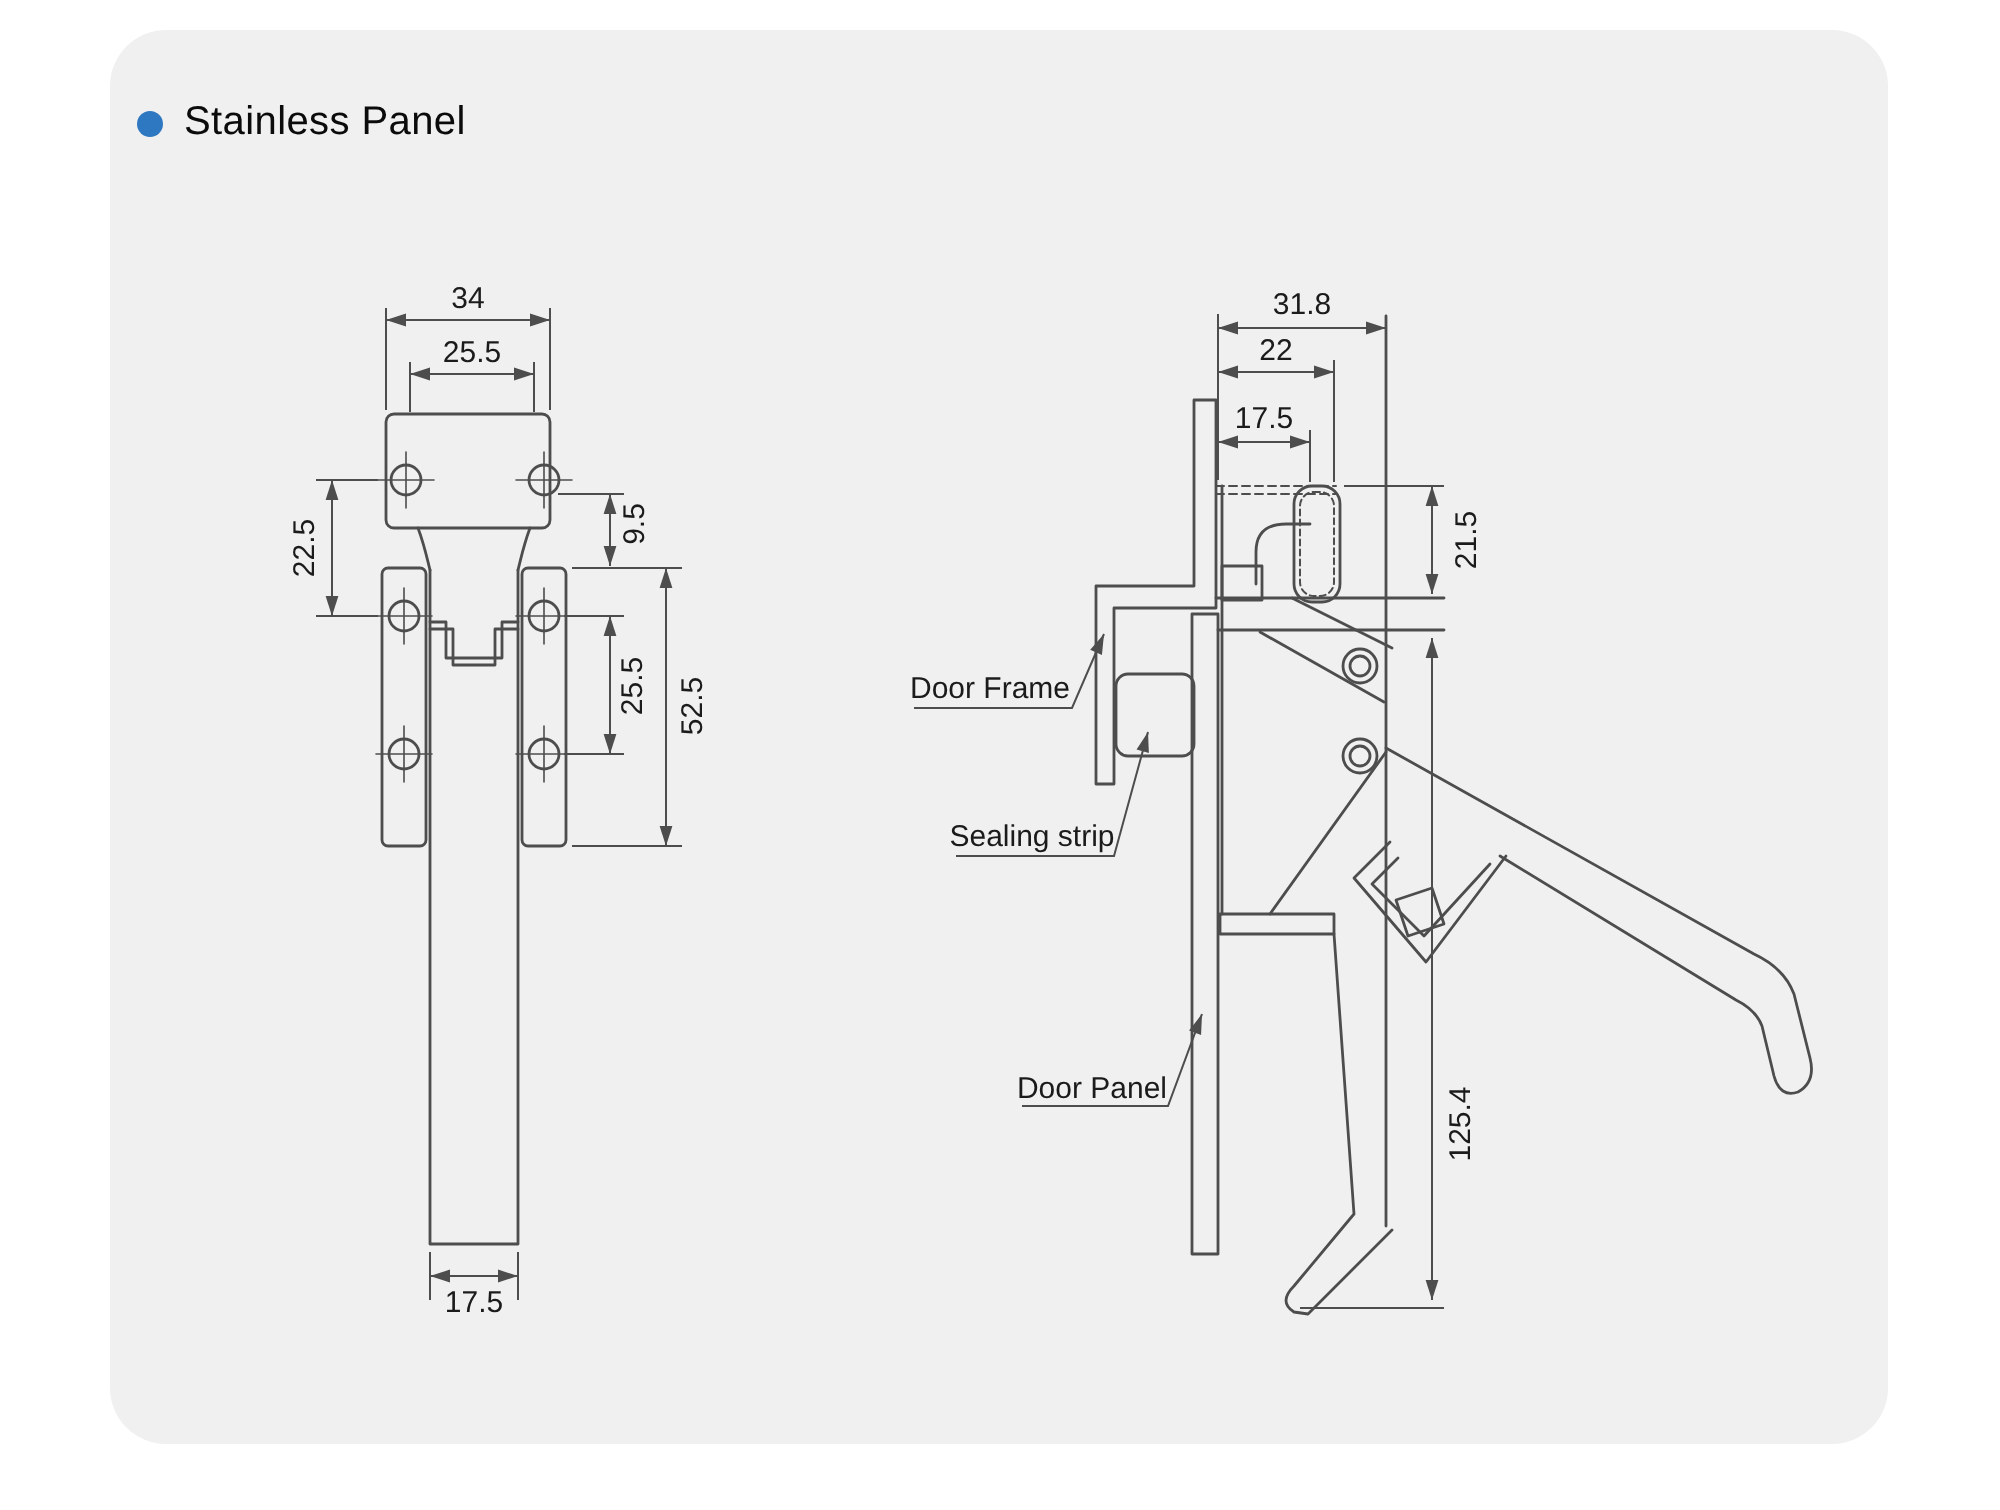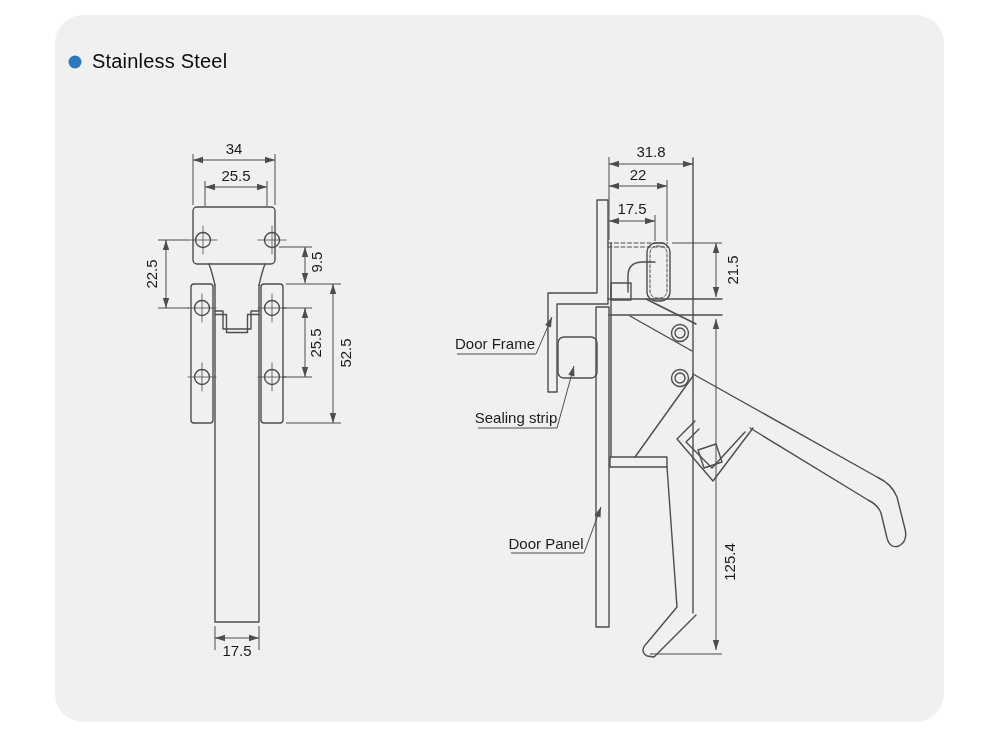--- a/index.html
+++ b/index.html
@@ -19,21 +19,21 @@
 </head>
 <body>
 
 <div class="page">
   <div class="panel"></div>
 
   <div class="title-row">
     <svg width="14" height="14">
       <circle cx="7" cy="7" r="6.5" fill="#2d78c0"></circle>
     </svg>
-    <span class="ttl">Stainless Steel</span>
+    <span class="ttl">Stainless Panel</span>
   </div>
 
   <svg class="draw" width="1000" height="755" viewBox="0 0 1000 755">
     <defs>
       <marker id="ar" viewBox="0 0 11 8" refX="10.5" refY="4" markerWidth="11" markerHeight="8" orient="auto-start-reverse">
         <path d="M0.5,0.8 L10.5,4 L0.5,7.2 Z" fill="#4d4d4d"></path>
       </marker>
     </defs>
 
     <g class="lines">

